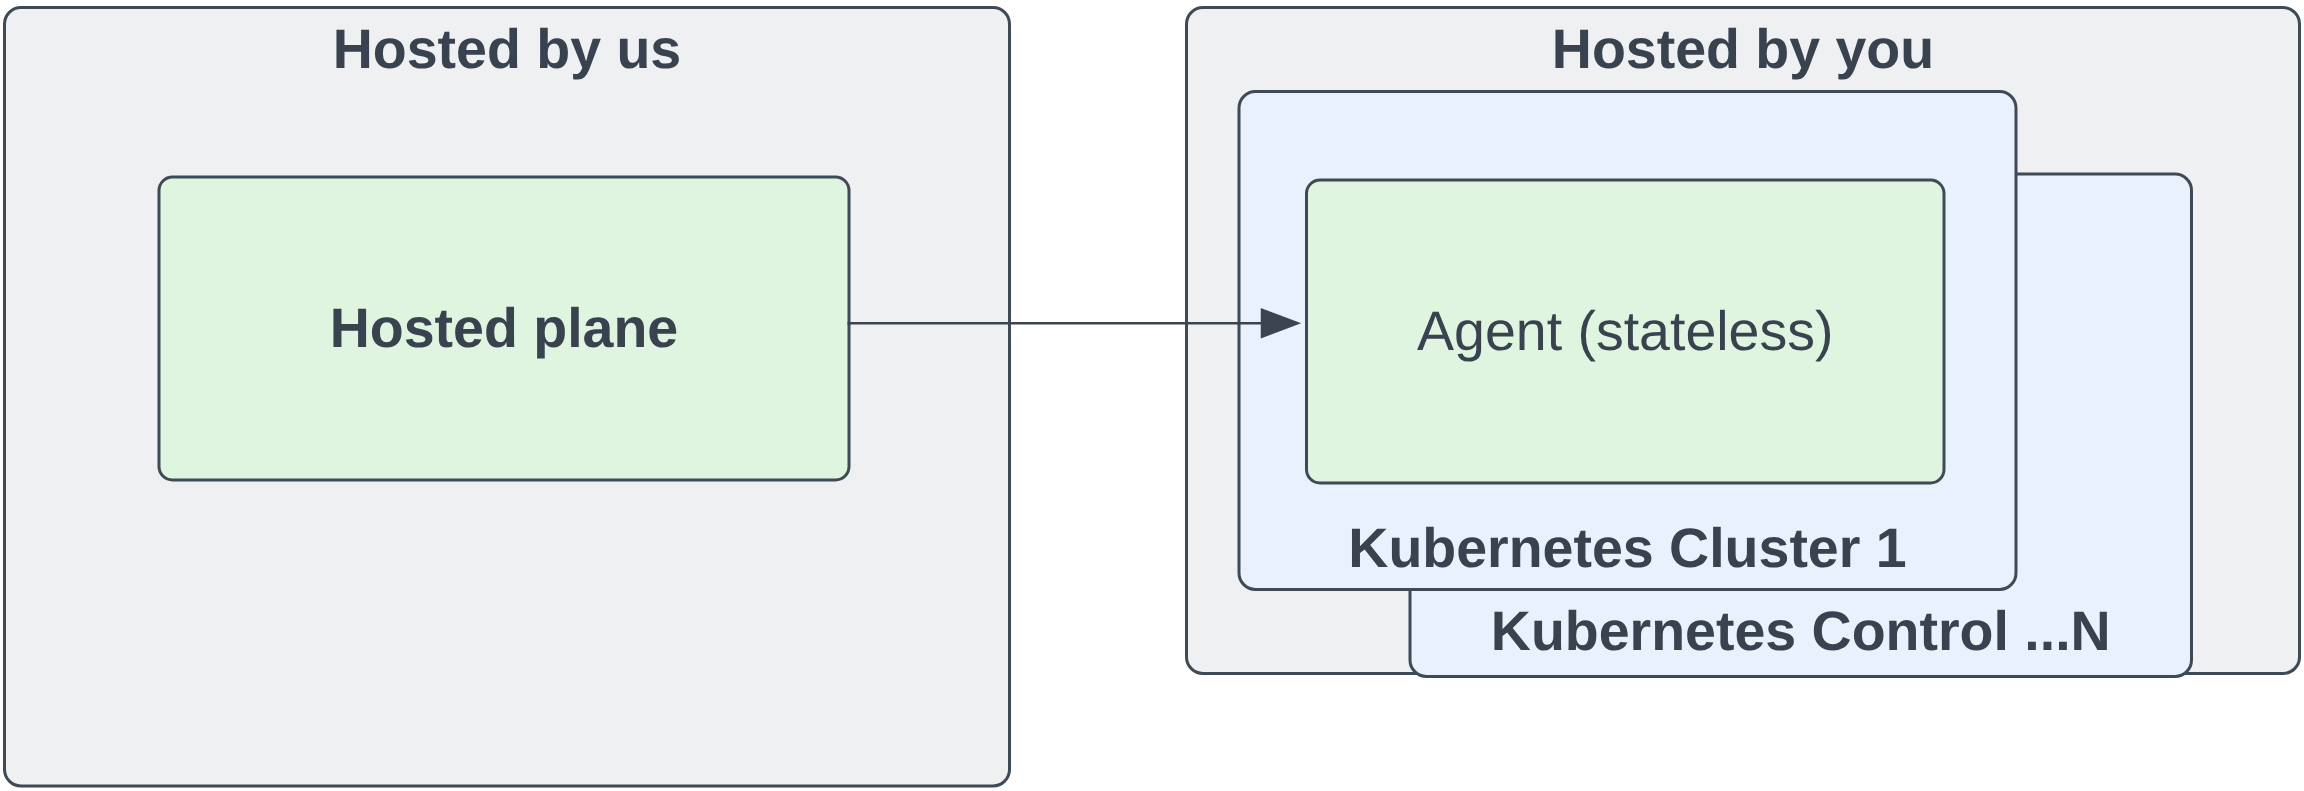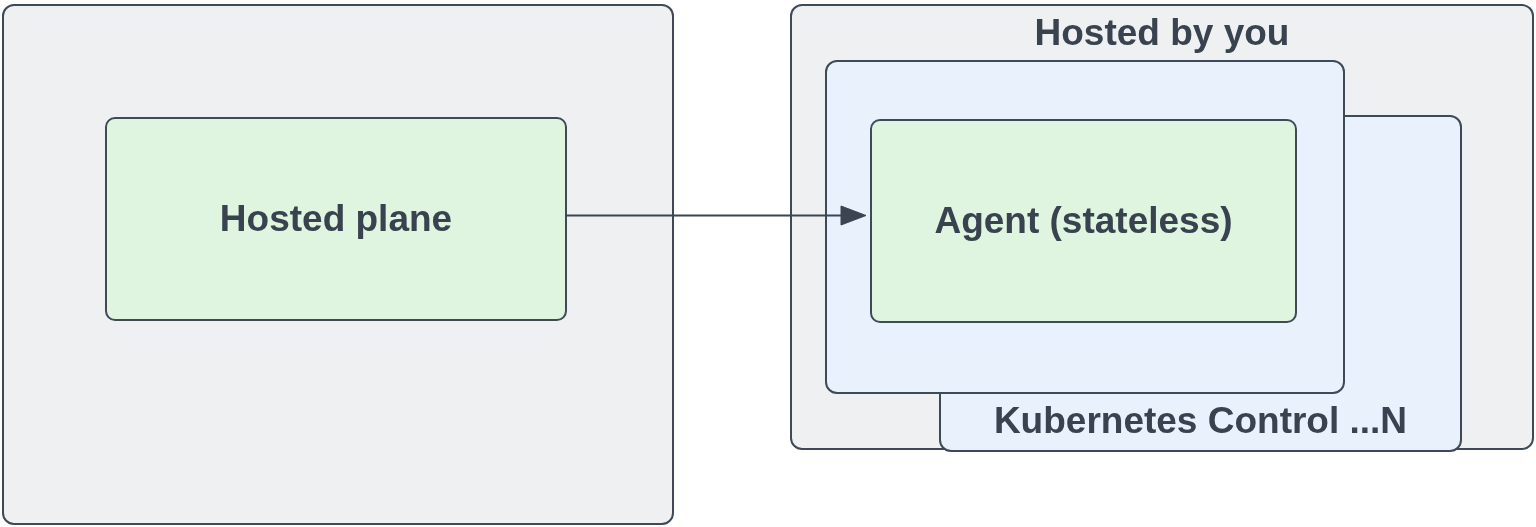--- a/index.html
+++ b/index.html
@@ -64,51 +64,53 @@
     background: var(--node-fill);
     border: 2px solid var(--border);
     border-radius: 10px;
     display: flex;
     align-items: center;
     justify-content: center;
     font-size: 37px;
     text-align: center;
   }
   .node-control-plane { left: 101px; top: 111px; width: 462px; height: 204px; font-weight: 700; }
-  .node-agent         { left: 43px;  top: 57px;  width: 427px; height: 204px; font-weight: 700; text-align: right; }
+  .node-agent         { left: 43px;  top: 57px;  width: 427px; height: 204px; font-weight: 400; text-align: right; }
   .edge-overlay {
     position: absolute;
     left: 0; top: 0;
     width: 1536px; height: 527px;
     z-index: 5;
     pointer-events: none;
   }
 </style>
 </head>
 <body>
 
 <div class="canvas">
 
   <section class="container container-left">
+    <div class="container-title">Hosted by us</div>
     <div class="node node-control-plane">
       <span>Hosted plane</span>
     </div>
   </section>
 
   <section class="container container-right">
     <div class="container-title">Hosted by you</div>
 
     <div class="cluster cluster-n">
       <div class="cluster-label">Kubernetes Control ...N</div>
     </div>
 
     <div class="cluster cluster-1">
       <div class="node node-agent">
         <span>Agent (stateless)</span>
       </div>
+      <div class="cluster-label">Kubernetes Cluster 1</div>
     </div>
   </section>
 
   <svg class="edge-overlay" viewBox="0 0 1536 527">
     <line x1="565" y1="215.5" x2="843" y2="215.5" stroke="var(--arrow)" stroke-width="1.8"></line>
     <polygon points="866,215.5 841,206 841,225" fill="var(--arrow)" stroke="var(--arrow)" stroke-width="1"></polygon>
   </svg>
 
 </div>
 

